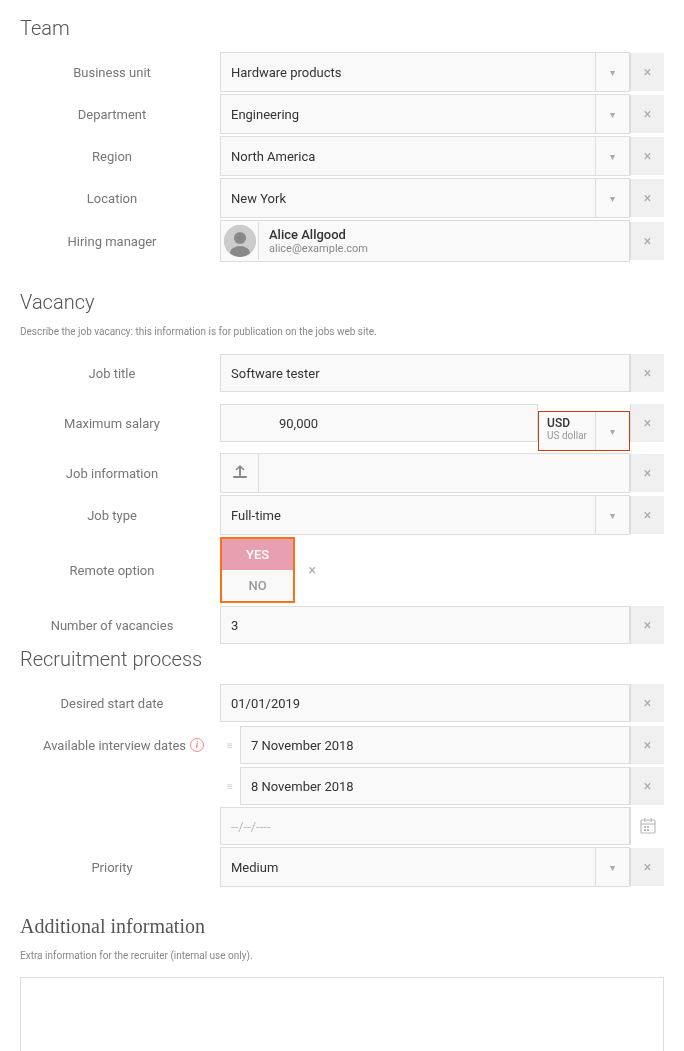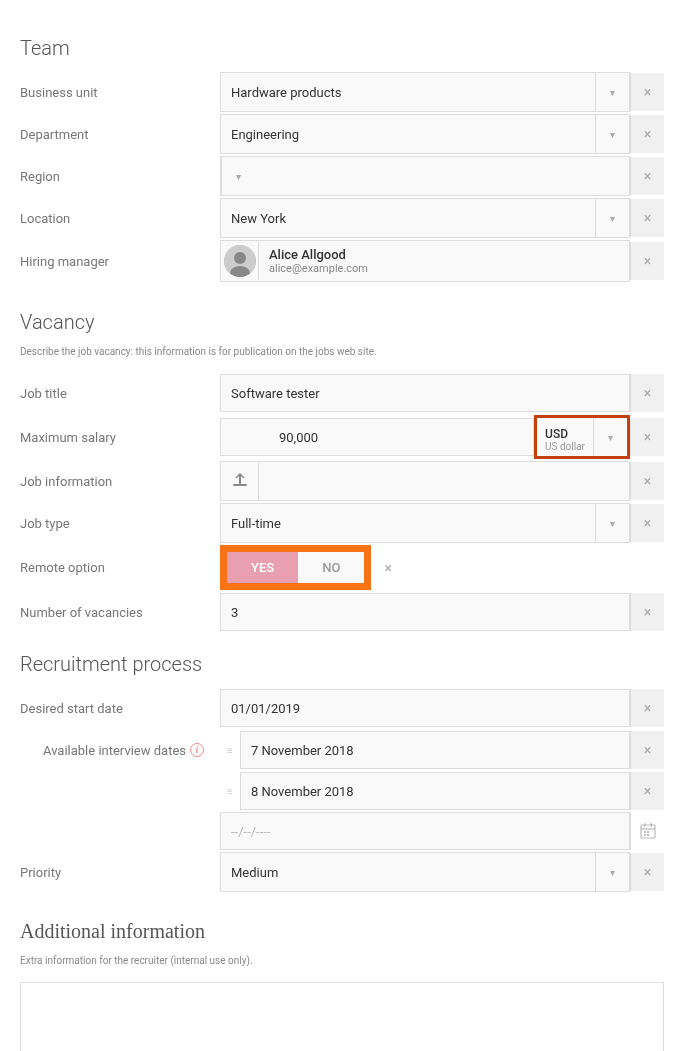--- a/index.html
+++ b/index.html
@@ -10,39 +10,38 @@
       background: #fff;
       padding: 16px 20px;
       width: 684px;
     }
 
     .section-title {
       font-size: 20px;
       font-weight: 300;
       color: #555;
       margin-bottom: 12px;
-      margin-top: 20px;
     }
 
     .section-desc {
       font-size: 10px;
       color: #888;
       margin-bottom: 16px;
     }
 
     .field-row {
       display: flex;
       align-items: center;
       margin-bottom: 2px;
       min-height: 40px;
     }
 
     .field-label {
       width: 200px;
-      text-align: left;
+      text-align: center;
       padding-right: 16px;
       color: #777;
       font-size: 13px;
       flex-shrink: 0;
       align-self: center;
     }
 
     .field-value {
       flex: 1;
       padding: 8px 10px;
@@ -139,26 +138,27 @@
       flex: 1;
       border: 1px solid #ddd;
       background: #f9f9f9;
       min-height: 38px;
       display: flex;
       align-items: center;
       padding-left: 48px;
     }
 
     .currency-selector {
-      border: 3px solid #c2410c;
+      border: 1px solid #c2410c;
       background: #f9f9f9;
       min-height: 38px;
       display: flex;
-      align-items: flex-end;
+      align-items: flex-start;
       min-width: 90px;
+      margin-top: 16px;
     }
 
     .currency-info {
       display: flex;
       flex-direction: column;
       padding: 4px 8px;
       flex: 1;
     }
 
     .currency-code {
@@ -195,23 +195,24 @@
 
     .upload-text {
       flex: 1;
       text-align: center;
       color: #999;
       font-size: 13px;
     }
 
     .toggle-group {
       display: flex;
-      border: 7px solid #f97316;
+      border: 2px solid #f97316;
       overflow: hidden;
       min-height: 38px;
+      flex-direction: column;
     }
 
     .toggle-btn {
       padding: 8px 24px;
       font-size: 13px;
       cursor: pointer;
       display: flex;
       align-items: center;
       justify-content: center;
       font-weight: 500;
@@ -330,20 +331,21 @@
       <div class="chevron-btn">▾</div>
     </div>
     <div class="clear-btn">×</div>
   </div>
 </div>
 
 <div class="field-row">
   <div class="field-label">Region</div>
   <div class="field-wrapper">
     <div class="field-input-area">
+      <span class="field-value">North America</span>
       <div class="chevron-btn">▾</div>
     </div>
     <div class="clear-btn">×</div>
   </div>
 </div>
 
 <div class="field-row">
   <div class="field-label">Location</div>
   <div class="field-wrapper">
     <div class="field-input-area">

